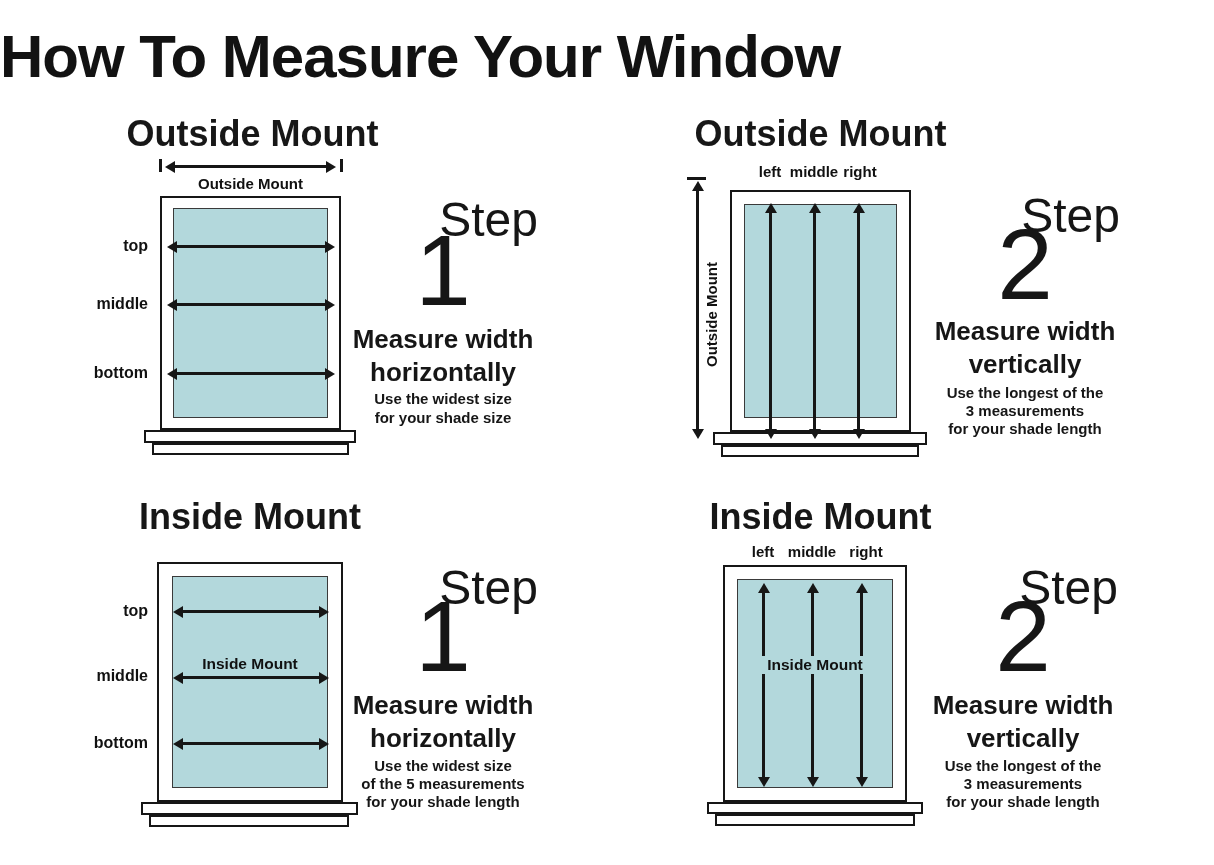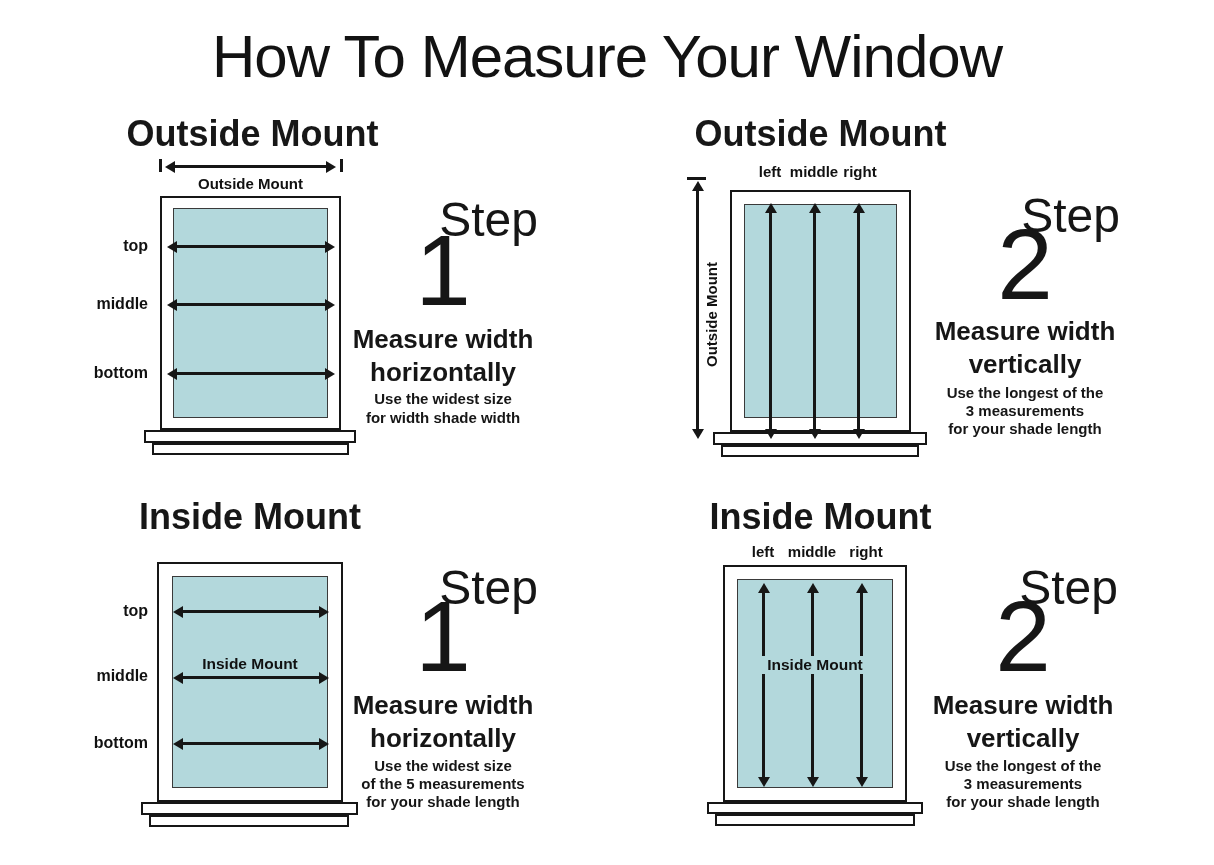--- a/index.html
+++ b/index.html
@@ -1,20 +1,20 @@
 <!DOCTYPE html>
 <html><head>
 <meta charset="utf-8">
 <style>
   *{margin:0;padding:0;box-sizing:border-box;}
   html,body{background:#ffffff;}
   body{font-family:"Liberation Sans",sans-serif;color:#1a1a1a;}
   .canvas{position:relative;width:1214px;height:865px;background:#ffffff;overflow:hidden;margin:0 auto;}
-  .title{position:absolute;left:0;top:22px;width:100%;text-align:center;
-         font-size:60px;font-weight:normal;letter-spacing:-1px;color:#121212;}
+  .title{position:absolute;left:0;top:22px;width:100%;text-align:left;
+         font-size:60px;font-weight:bold;letter-spacing:-1px;color:#121212;}
   .qheading{position:absolute;font-size:36px;font-weight:bold;text-align:center;color:#171717;}
   .small-label{position:absolute;font-size:15px;font-weight:bold;color:#111;}
   .row-label{position:absolute;font-size:16px;font-weight:bold;color:#111;text-align:right;}
   .col-label{position:absolute;font-size:15px;font-weight:bold;color:#111;text-align:center;}
   .window{position:absolute;background:#ffffff;border:2.5px solid #161616;}
   .glass{position:absolute;background:#b3d8dc;border:1.5px solid #3a3a3a;}
   .sill{position:absolute;background:#ffffff;border:2px solid #161616;}
   .step-label{position:absolute;font-size:48px;font-weight:normal;text-align:right;color:#161616;}
   .step-number{position:absolute;font-size:100px;font-weight:400;line-height:.85;text-align:center;color:#161616;}
   .step-line{position:absolute;font-size:26px;font-weight:bold;text-align:center;color:#161616;}
@@ -63,21 +63,21 @@
 
     <div class="row-label" style="left:55px;top:237px;width:93px;">top</div>
     <div class="row-label" style="left:55px;top:295px;width:93px;">middle</div>
     <div class="row-label" style="left:55px;top:364px;width:93px;">bottom</div>
 
     <div class="step-label" style="left:348px;top:192px;width:190px;">Step</div>
     <div class="step-number" style="left:348px;top:228px;width:190px;">1</div>
     <div class="step-line" style="left:333px;top:324px;width:220px;">Measure width</div>
     <div class="step-line" style="left:333px;top:357px;width:220px;">horizontally</div>
     <div class="note-line" style="left:343px;top:390px;width:200px;">Use the widest size</div>
-    <div class="note-line" style="left:343px;top:409px;width:200px;">for width shade width</div>
+    <div class="note-line" style="left:343px;top:409px;width:200px;">for your shade size</div>
   </section>
 
   <section style="position:absolute;left:0;top:0;">
     <div class="qheading" style="left:668px;top:113px;width:305px;">Outside Mount</div>
 
     <div class="col-label" style="left:740px;top:163px;width:60px;">left</div>
     <div class="col-label" style="left:784px;top:163px;width:60px;">middle</div>
     <div class="col-label" style="left:830px;top:163px;width:60px;">right</div>
 
     <div class="window" style="left:730px;top:190px;width:181px;height:242px;">

